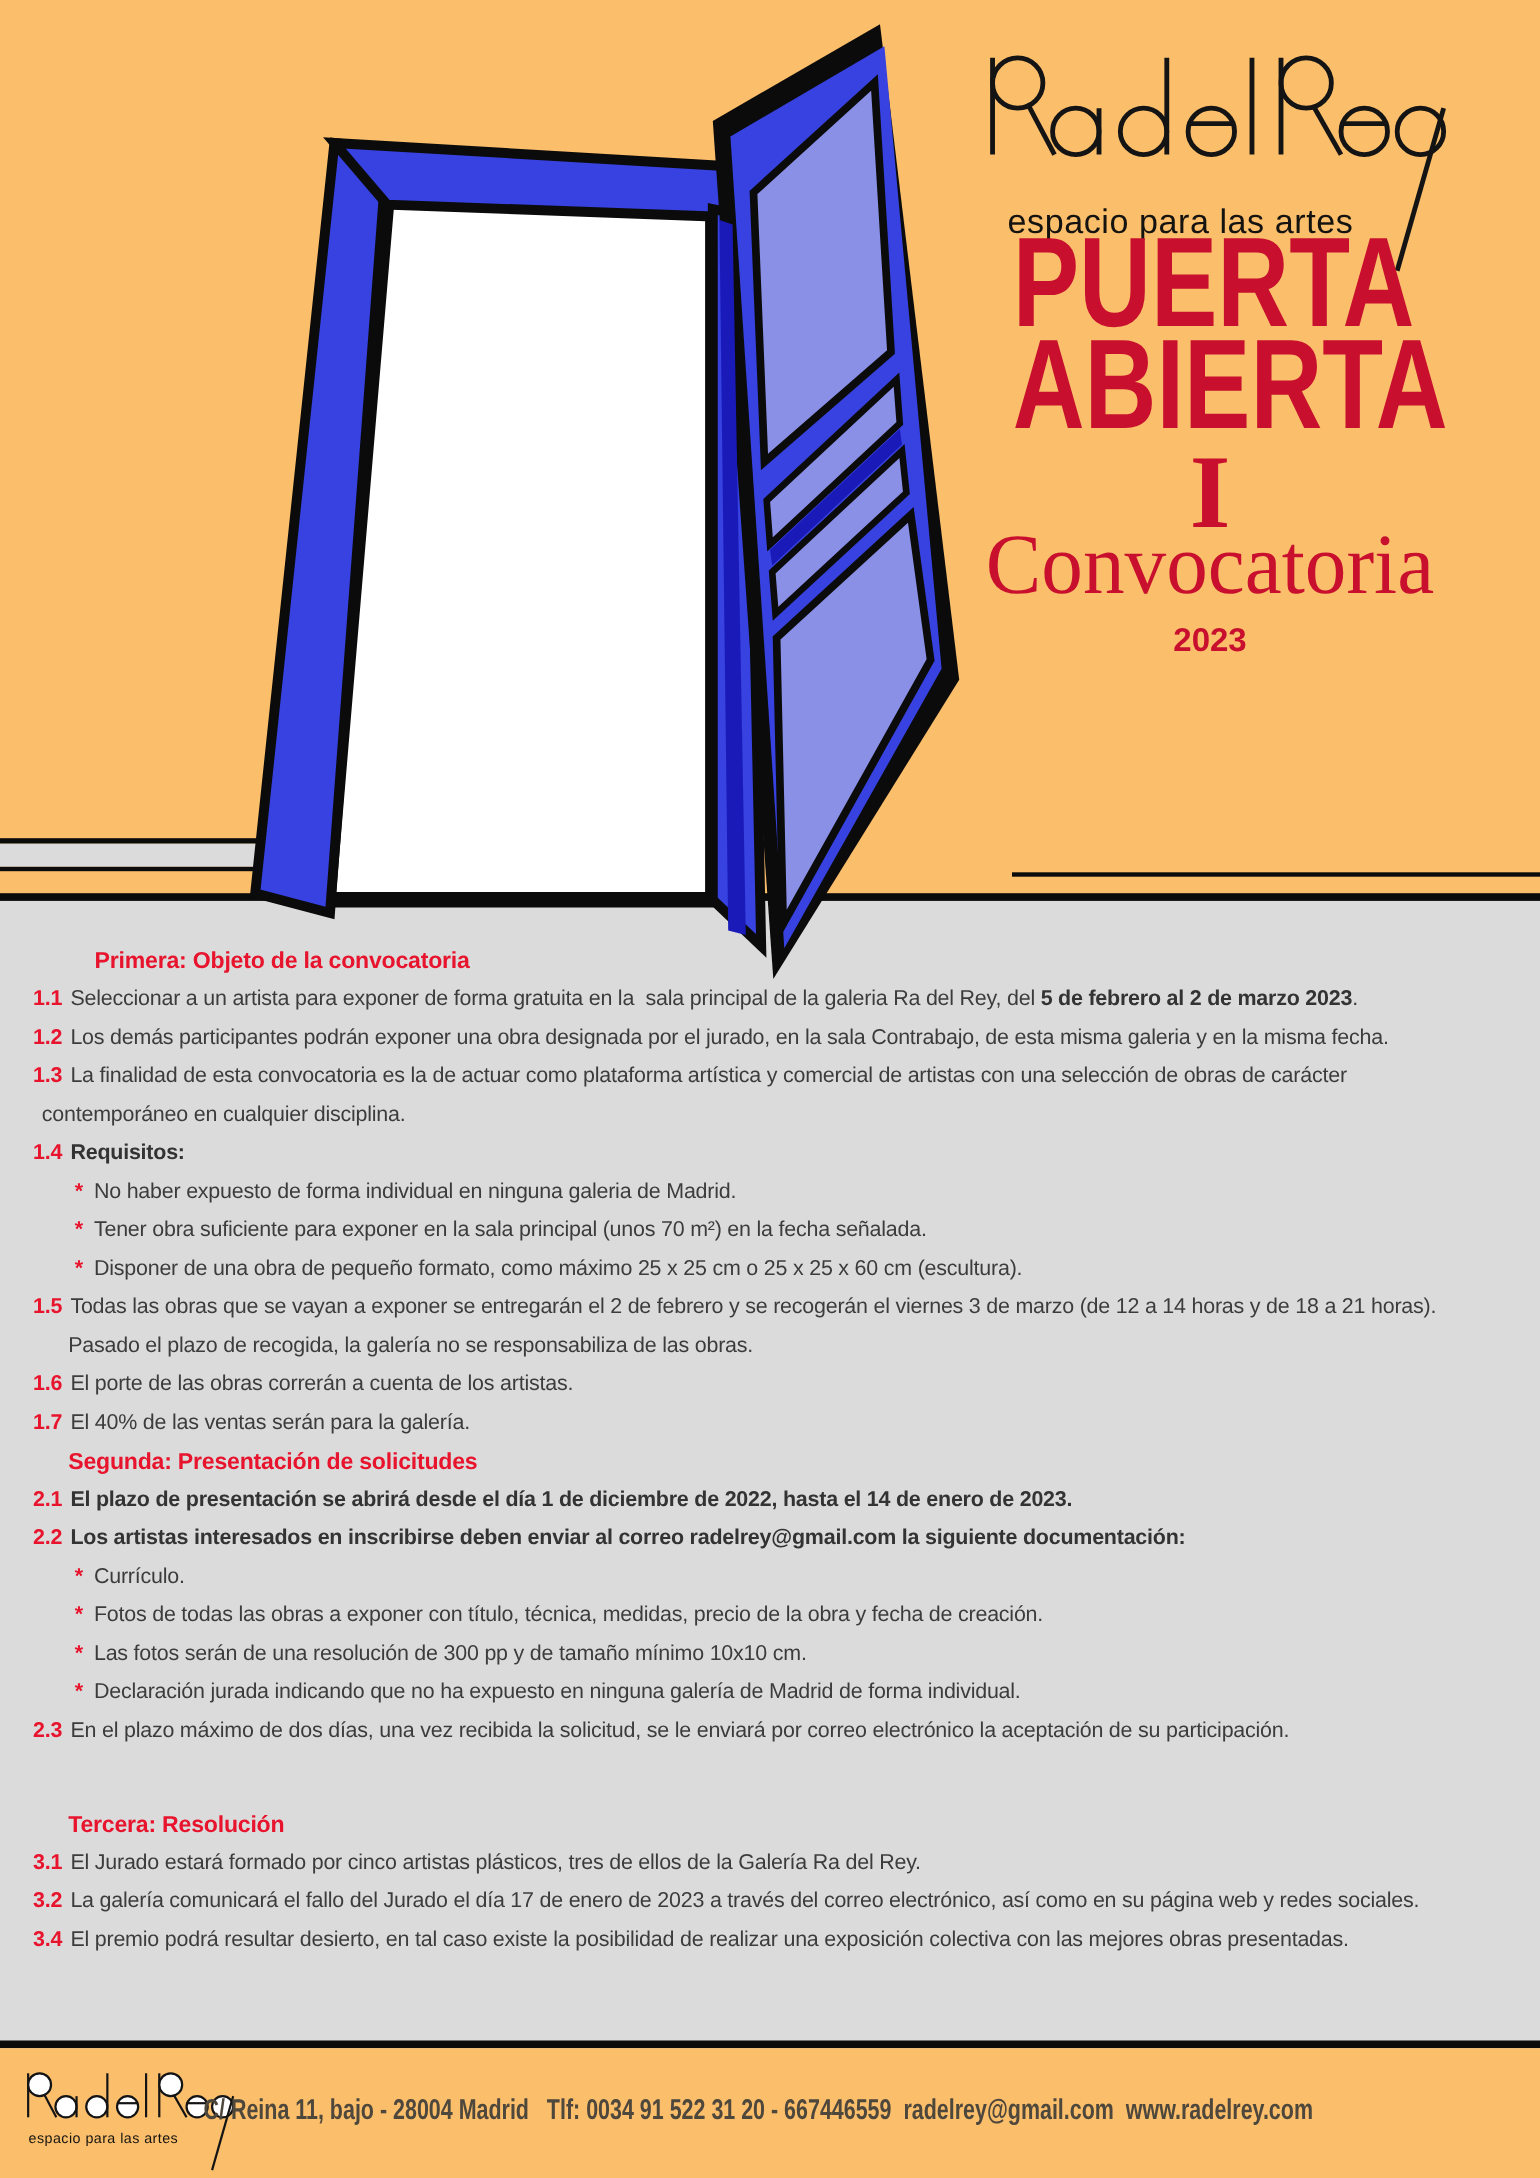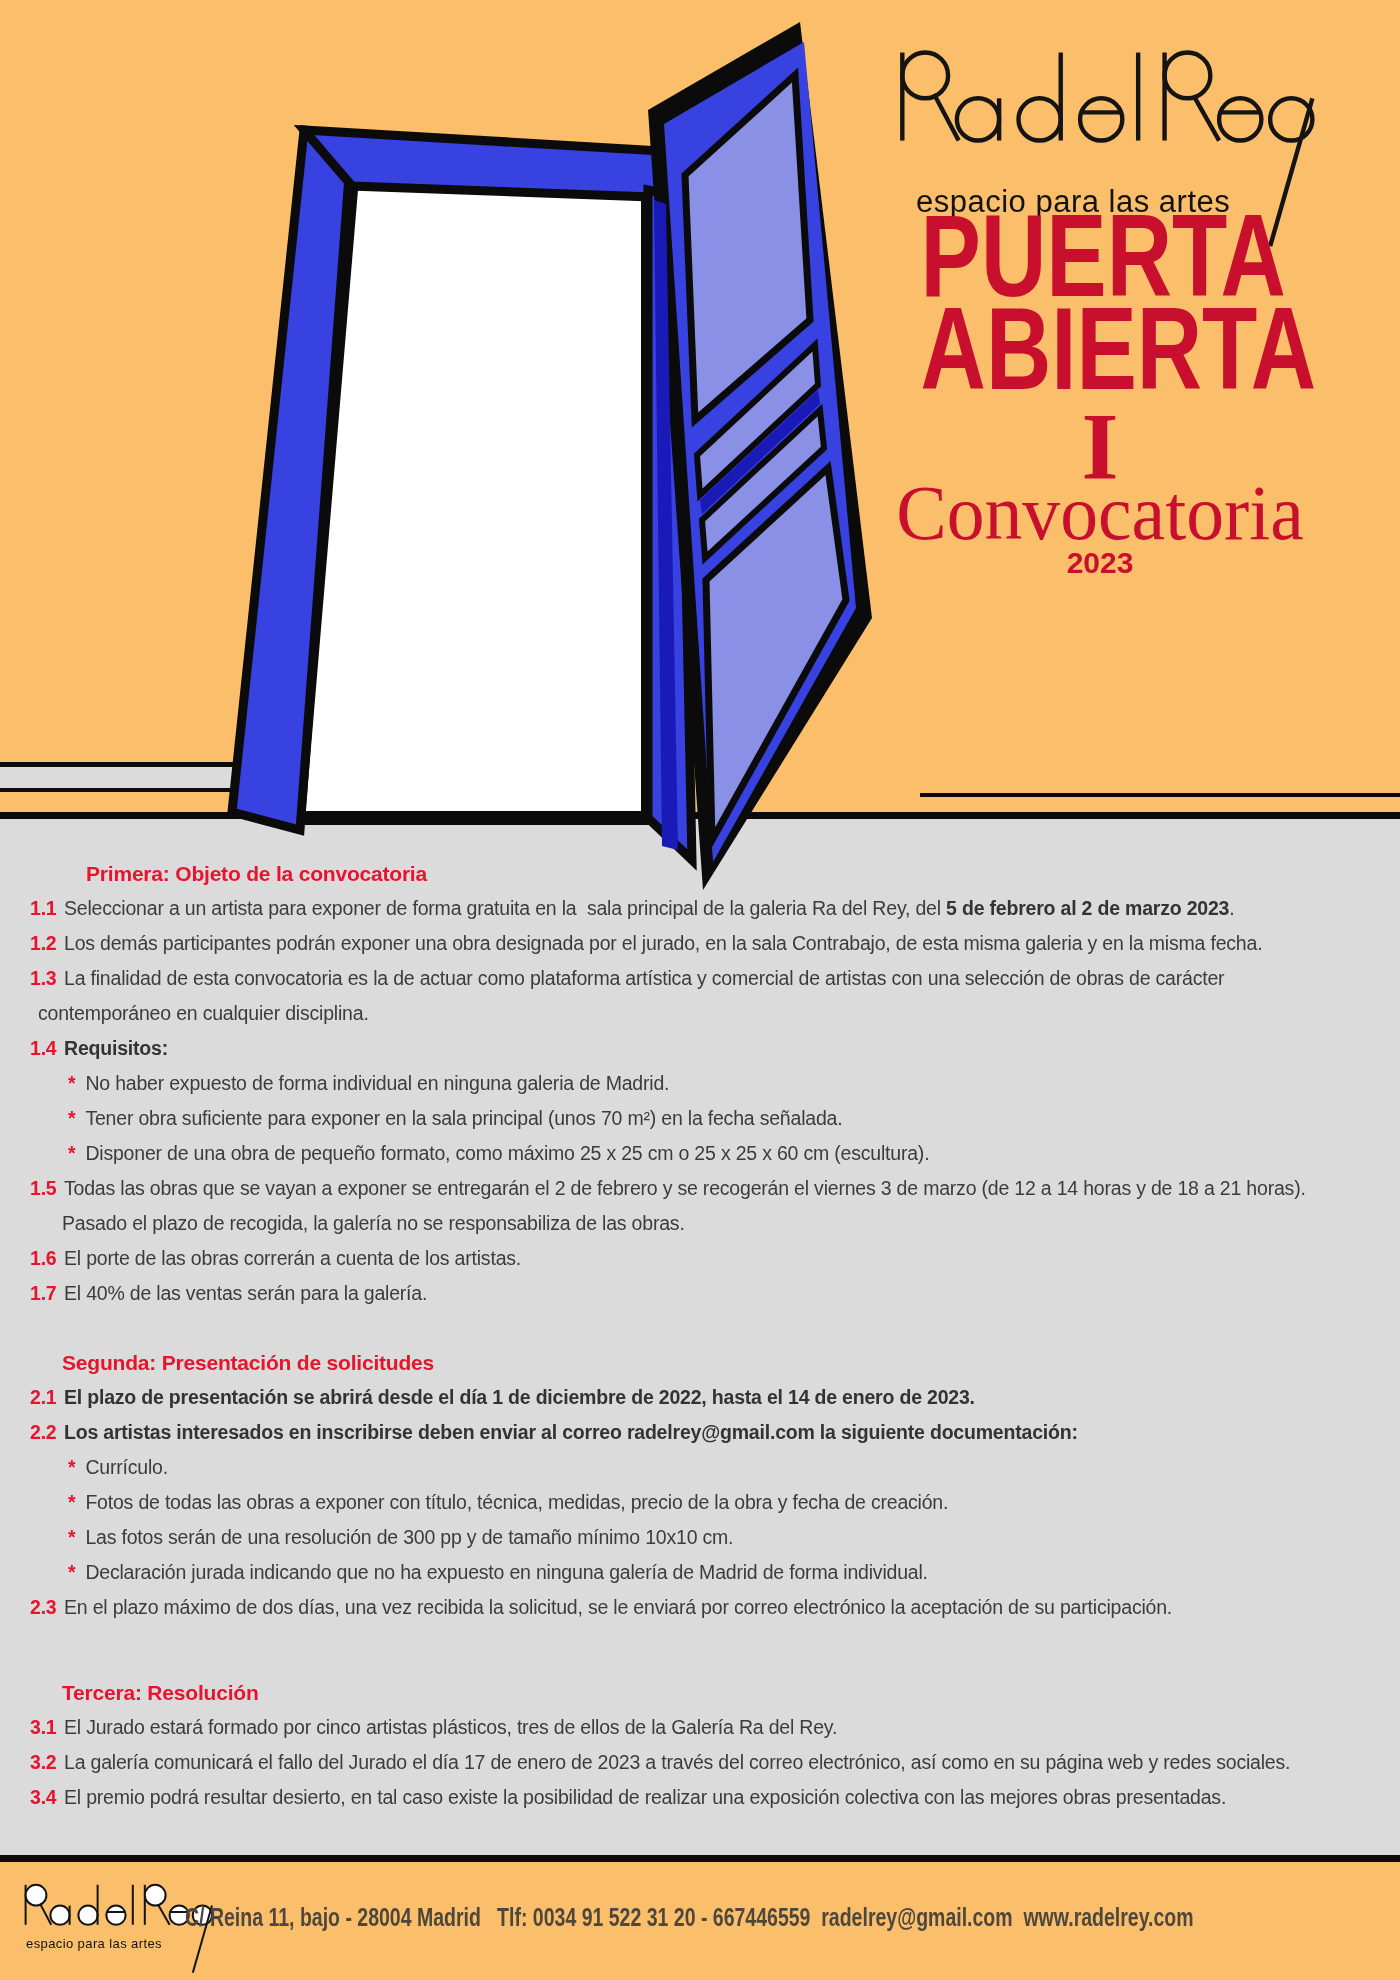--- a/index.html
+++ b/index.html
@@ -24,21 +24,21 @@
   .mast{z-index:3;color:#C8102E;text-align:center;line-height:1}
   #logo-hdr{left:890px;top:42px;width:440px;height:230px;z-index:3}
   #tagline-hdr{left:916px;top:184px;width:400px;font-size:31px;letter-spacing:.5px;
     color:#151310;z-index:3;text-align:left}
   #t1{left:870px;top:198px;width:460px;font-size:116px;font-weight:700;transform:scaleX(.78)}
   #t2{left:870px;top:291px;width:460px;font-size:116px;font-weight:700;transform:scaleX(.78)}
   #numeral{left:870px;top:400px;width:460px;font-family:"Liberation Serif",serif;
     font-size:95px;font-weight:700}
   #convocatoria{left:870px;top:474px;width:460px;font-family:"Liberation Serif",serif;
     font-size:78px;font-weight:400;transform:scaleX(.97)}
-  #year{left:870px;top:548px;width:460px;font-size:30px;font-weight:700}
+  #year{left:870px;top:568px;width:460px;font-size:30px;font-weight:700}
 
   
   #doc{left:0;top:845px;width:1400px;z-index:3;color:#3C3C3C;
     font-size:19.5px;letter-spacing:-.2px}
   .line{height:35px;line-height:35px;white-space:pre}
   .heading{padding-left:62px;color:#E8132C;font-weight:700;font-size:21px}
   .item{padding-left:30px}
   .cont{padding-left:38px}
   .cont2{padding-left:62px}
   .bullet{padding-left:68px}
@@ -124,21 +124,21 @@
     <div class="line item"><span class="num">1.3</span><span>La finalidad de esta convocatoria es la de actuar como plataforma artística y comercial de artistas con una selección de obras de carácter</span></div>
     <div class="line cont"><span>contemporáneo en cualquier disciplina.</span></div>
     <div class="line item"><span class="num">1.4</span><span class="b">Requisitos:</span></div>
     <div class="line bullet"><span class="star">*</span><span>No haber expuesto de forma individual en ninguna galeria de Madrid.</span></div>
     <div class="line bullet"><span class="star">*</span><span>Tener obra suficiente para exponer en la sala principal (unos 70 m²) en la fecha señalada.</span></div>
     <div class="line bullet"><span class="star">*</span><span>Disponer de una obra de pequeño formato, como máximo 25 x 25 cm o 25 x 25 x 60 cm (escultura).</span></div>
     <div class="line item"><span class="num">1.5</span><span>Todas las obras que se vayan a exponer se entregarán el 2 de febrero y se recogerán el viernes 3 de marzo (de 12 a 14 horas y de 18 a 21 horas).</span></div>
     <div class="line cont2"><span>Pasado el plazo de recogida, la galería no se responsabiliza de las obras.</span></div>
     <div class="line item"><span class="num">1.6</span><span>El porte de las obras correrán a cuenta de los artistas.</span></div>
     <div class="line item"><span class="num">1.7</span><span>El 40% de las ventas serán para la galería.</span></div>
-    <div class="line heading" style="margin-top: 34px;">Segunda: Presentación de solicitudes</div>
+    <div class="line heading" style="">Segunda: Presentación de solicitudes</div>
     <div class="line item"><span class="num">2.1</span><span class="b">El plazo de presentación se abrirá desde el día 1 de diciembre de 2022, hasta el 14 de enero de 2023.</span></div>
     <div class="line item"><span class="num">2.2</span><span class="b">Los artistas interesados en inscribirse deben enviar al correo radelrey@gmail.com la siguiente documentación:</span></div>
     <div class="line bullet"><span class="star">*</span><span>Currículo.</span></div>
     <div class="line bullet"><span class="star">*</span><span>Fotos de todas las obras a exponer con título, técnica, medidas, precio de la obra y fecha de creación.</span></div>
     <div class="line bullet"><span class="star">*</span><span>Las fotos serán de una resolución de 300 pp y de tamaño mínimo 10x10 cm.</span></div>
     <div class="line bullet"><span class="star">*</span><span>Declaración jurada indicando que no ha expuesto en ninguna galería de Madrid de forma individual.</span></div>
     <div class="line item"><span class="num">2.3</span><span>En el plazo máximo de dos días, una vez recibida la solicitud, se le enviará por correo electrónico la aceptación de su participación.</span></div>
     <div class="line heading" style="margin-top: 50px;">Tercera: Resolución</div>
     <div class="line item"><span class="num">3.1</span><span>El Jurado estará formado por cinco artistas plásticos, tres de ellos de la Galería Ra del Rey.</span></div>
     <div class="line item"><span class="num">3.2</span><span>La galería comunicará el fallo del Jurado el día 17 de enero de 2023 a través del correo electrónico, así como en su página web y redes sociales.</span></div>

